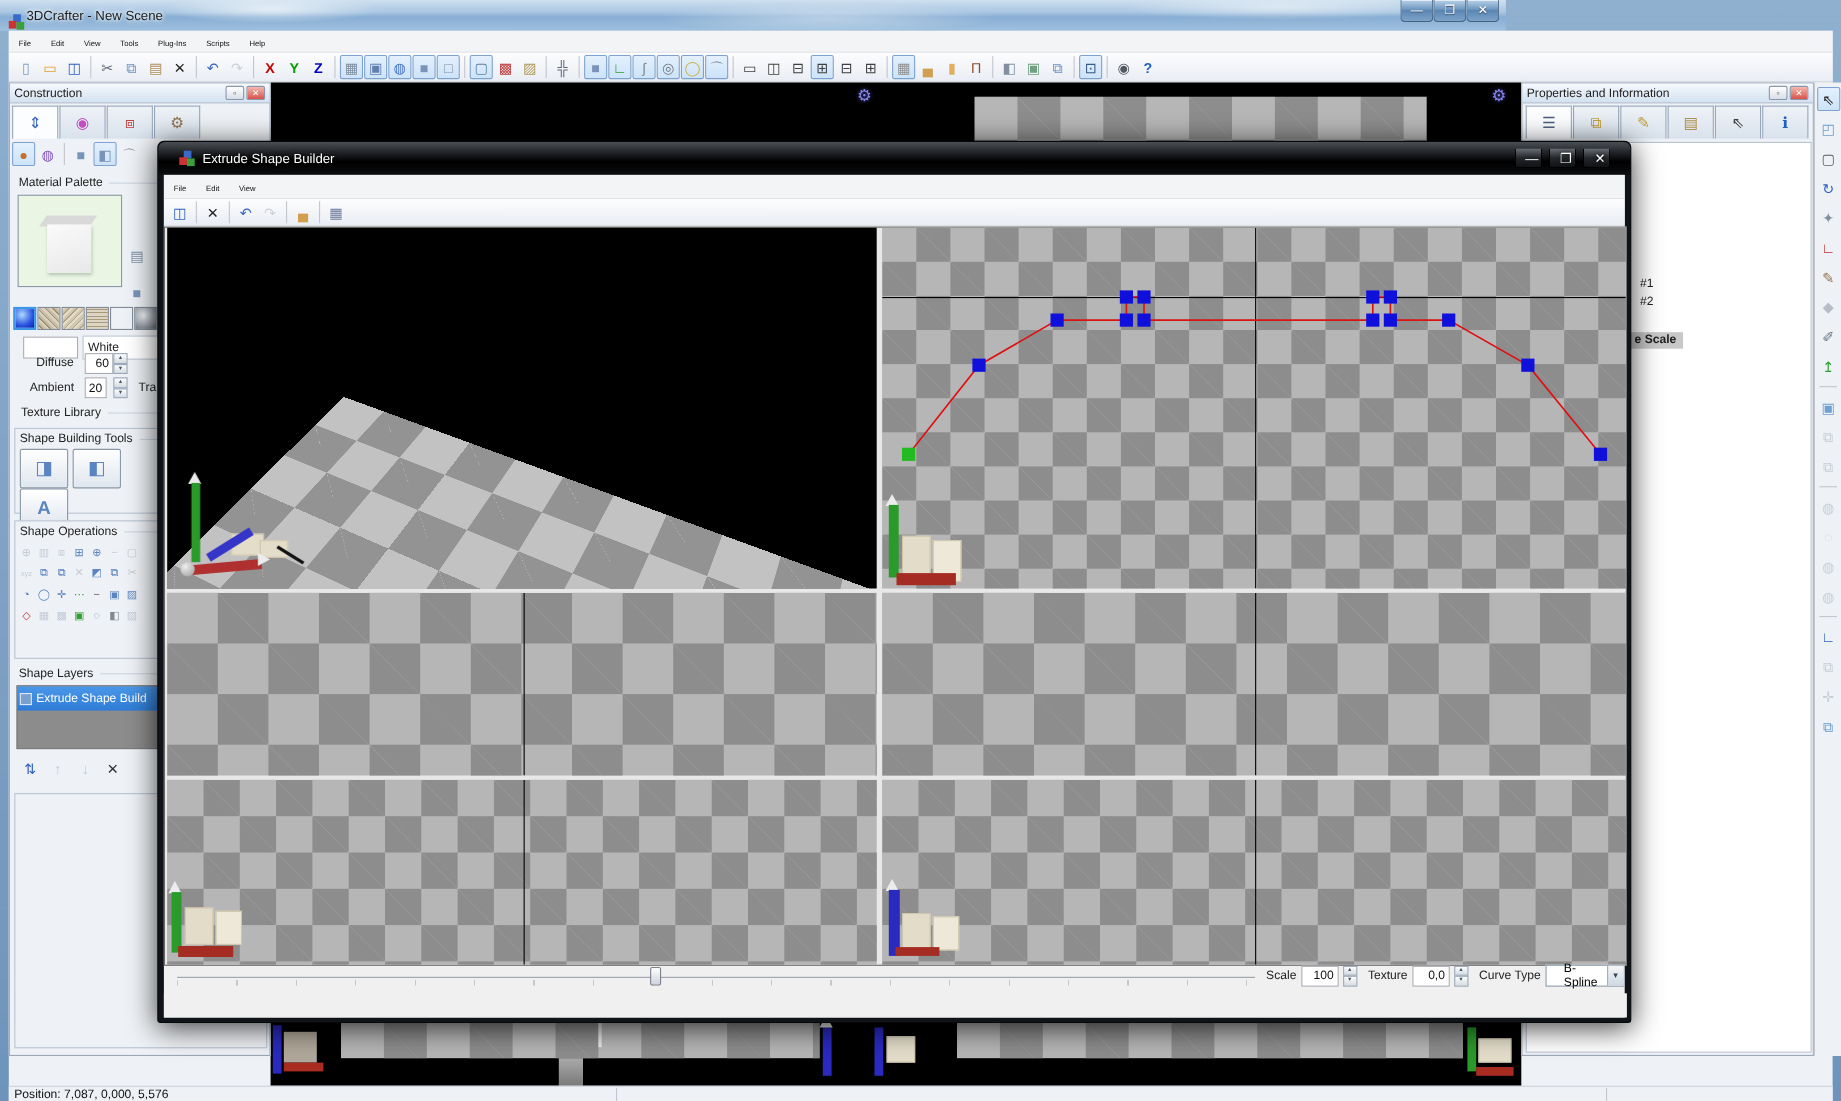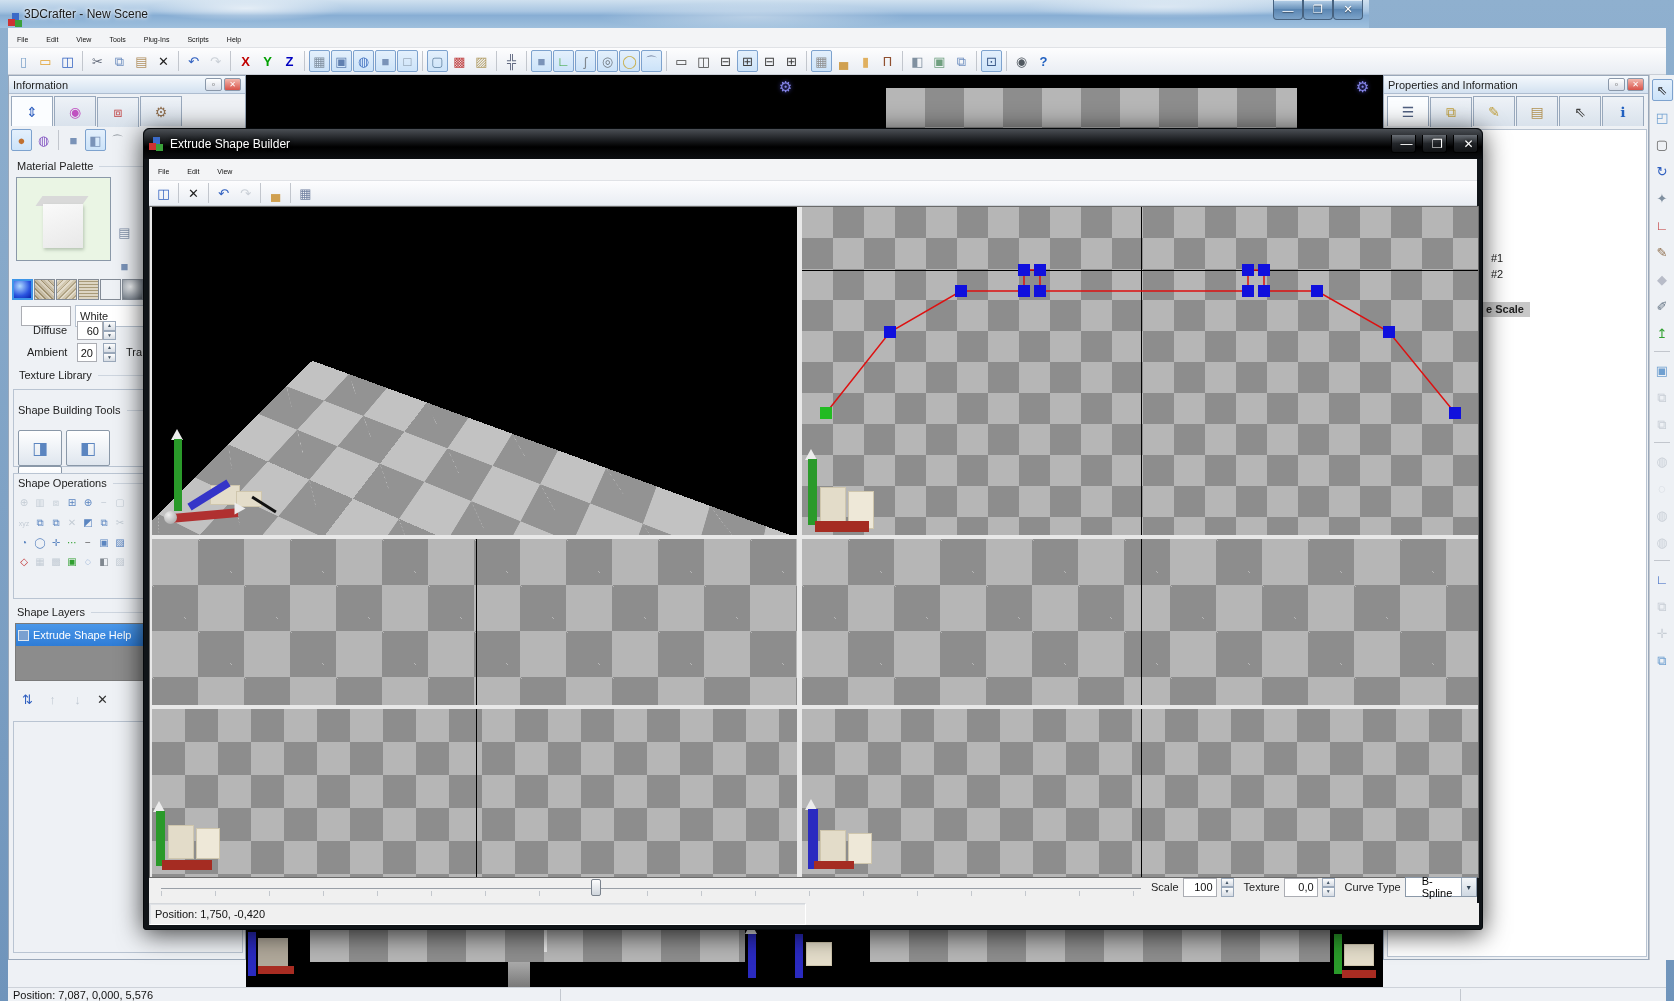--- a/index.html
+++ b/index.html
@@ -86,21 +86,21 @@
       linear-gradient(45deg,#8d8d8d 25%,transparent 25%,transparent 75%,#8d8d8d 75%); }
   .checker    { background-size:62px 62px; background-position:0 0,31px 31px; }
   .checker-md { background-size:92px 92px; background-position:0 0,46px 46px; }
   .checker-sm { background-size:66px 66px; background-position:0 0,33px 33px; }
   .checker-lg { background-size:78px 78px; background-position:0 0,39px 39px; }
 
   
   .dialog { left:143px; top:128px; width:1340px; height:802px; z-index:50;
     background:#101418; border:1px solid #06090c; border-radius:6px 6px 3px 3px;
     box-shadow:0 4px 26px rgba(0,0,0,.75); }
-  .dtitle { height:30px; display:flex; align-items:center; padding:0 4px;
+  .dtitle { height:30px; display:flex; align-items:center; padding:0 18px;
     background:linear-gradient(180deg,#4b4f55 0%,#17191c 40%,#000 60%,#0c0e11 100%);
     border-radius:6px 6px 0 0; }
   .dtitle span { color:#fff; font-size:12px; margin-left:6px; text-shadow:0 0 4px #000; }
   .dbtns { margin-left:auto; display:flex; }
   .dwbtn { width:25px; height:18px; border:1px solid #000; border-top:none;
     border-radius:0 0 3px 3px; background:linear-gradient(#6a6f76,#24272b 50%,#101214);
     color:#eee; font-size:10px; display:flex; align-items:center; justify-content:center; }
   .dbody { position:absolute; left:5px; right:5px; top:30px; bottom:4px; background:#f0f0f0; }
   .dmenu { height:22px; display:flex; align-items:center; background:#f3f4f6;
     border-bottom:1px solid #e0e2e6; }
@@ -362,21 +362,21 @@
   <div class="bbox" style="left:58px;top:12px;width:26px;height:24px"></div>
 </div>
 <div class="abs" style="left:1332px;top:932px;width:70px;height:52px">
   <div class="gbar" style="left:2px;top:2px;width:8px;height:40px;background:#2a9a2a"></div>
   <div class="bbox" style="left:12px;top:12px;width:30px;height:22px"></div>
   <div class="gbar" style="left:10px;top:38px;width:34px;height:8px;background:#a82c22"></div>
 </div>
 
 <div class="abs panel" style="left:8px;top:75px;width:238px;height:885px">
   <div class="phead">
-    <span>Information</span>
+    <span>Construction</span>
     <span class="pbtns">
       <span class="pbtn">▫</span>
       <span class="pbtn close">✕</span>
     </span>
   </div>
   <div class="abs" style="left:2px;top:20px"><span class="ptab sel">
         <span style="color: rgb(48, 96, 192);">⇕</span>
       </span><span class="ptab">
         <span style="color: rgb(192, 80, 192);">◉</span>
       </span><span class="ptab">
@@ -435,21 +435,21 @@
     </div>
   <span class="abs lbl" style="left:18px;top:270px">Ambient</span>
   <div class="abs edit" style="left:68px;top:267px;width:20px;height:19px">20</div>
   <div class="abs spin" style="left:94px;top:267px;height:19px">
       <span>▲</span>
       <span>▼</span>
     </div>
   <span class="abs lbl" style="left:117px;top:270px">Tra</span>
   <div class="abs seclabel" style="left:10px;top:293px;width:220px">Texture Library</div>
   <div class="abs groupbox" style="left:4px;top:313px;width:140px;height:78px">
-    <div class="seclabel" style="margin:14px 4px">Shape Building Tools</div>
+    <div class="seclabel" style="margin:3px 4px">Shape Building Tools</div>
     <div style="margin:2px 4px"><span class="bigbtn">
           <span style="color: rgb(91, 133, 192);">◨</span>
         </span><span class="bigbtn">
           <span style="color: rgb(91, 133, 192);">◧</span>
         </span><span class="bigbtn">
           <span style="color: rgb(91, 133, 192); font-weight: bold;">A</span>
         </span></div>
   </div>
   <div class="abs groupbox" style="left:4px;top:397px;width:140px;height:126px">
     <div class="seclabel" style="margin:3px 4px">Shape Operations</div>
@@ -511,21 +511,21 @@
         </span><span class="opbtn">
           <span style="color: rgb(128, 136, 144);">◧</span>
         </span><span class="opbtn dis">
           <span style="color: rgb(136, 152, 168);">▨</span>
         </span></div>
   </div>
   <div class="abs seclabel" style="left:8px;top:530px;width:130px">Shape Layers</div>
   <div class="abs" style="left:6px;top:547px;width:132px;height:58px;background:#8c8c8c;border:1px solid #7a7a7a">
     <div class="layer-row">
       <span class="layer-icon"></span>
-      <span>Extrude Shape Help</span>
+      <span>Extrude Shape Build</span>
     </div>
   </div>
   <div class="abs" style="left:8px;top:612px;display:flex;gap:4px">
       <span class="tbtn">
         <span style="color: rgb(48, 96, 192);">⇅</span>
       </span>
       <span class="tbtn dis">
         <span style="color: rgb(136, 152, 168);">↑</span>
       </span>
       <span class="tbtn dis">
@@ -782,21 +782,20 @@
           </div>
         <span class="lbl" style="margin-left:6px">Curve Type</span>
         <div class="dd" style="width:72px;height:20px">
           <span>B-Spline</span>
           <span class="dbtn2">▼</span>
         </div>
       </div>
     </div>
 
     <div class="dstatus">
-      <div class="dsec" style="width:657px">Position: 1,750, -0,420</div>
     </div>
   </div>
 </div>
 
 <div class="abs sbar">
   <span style="padding-left:5px">Position: 7,087, 0,000, 5,576</span>
   <span class="sdiv" style="margin-left:auto;position:absolute;left:552px"></span>
   <span class="sdiv" style="position:absolute;left:1448px"></span>
 </div>
 

